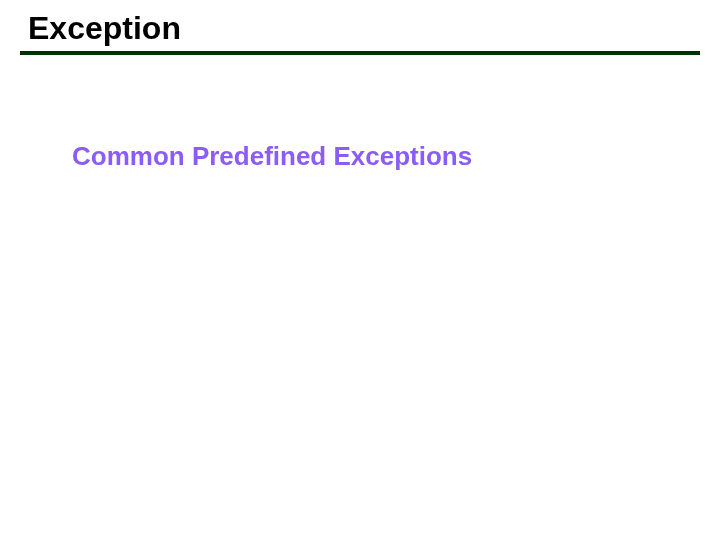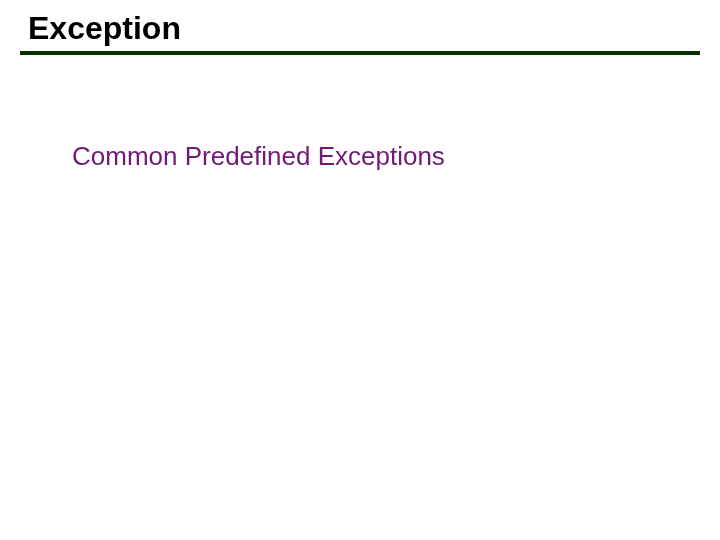--- a/index.html
+++ b/index.html
@@ -30,22 +30,22 @@
   .rule {
     border: 0;
     border-top: 4px solid #003300;
     margin: 0 20px 0 20px;
   }
   .content {
     padding: 86px 60px 0 72px;
   }
   .subhead {
     font-size: 26px;
-    font-weight: normal;
-    color: #701a75;
+    font-weight: bold;
+    color: #8b5cf6;
     margin: 0 0 26px 0;
   }
   .item {
     font-size: 26px;
     line-height: 1.25;
     color: #000;
     text-indent: -22px;
     padding-left: 22px;
   }
   .bullet {

